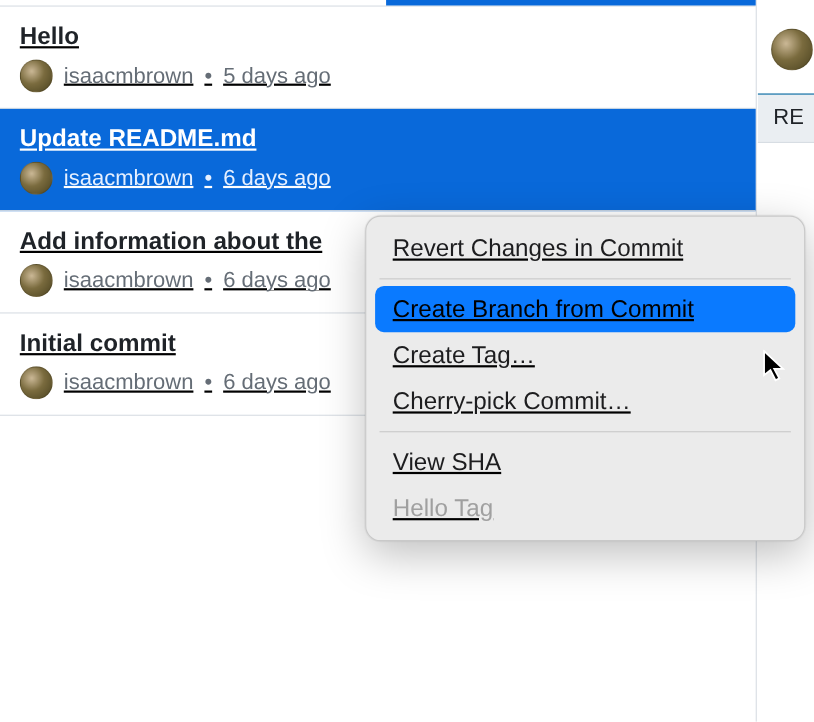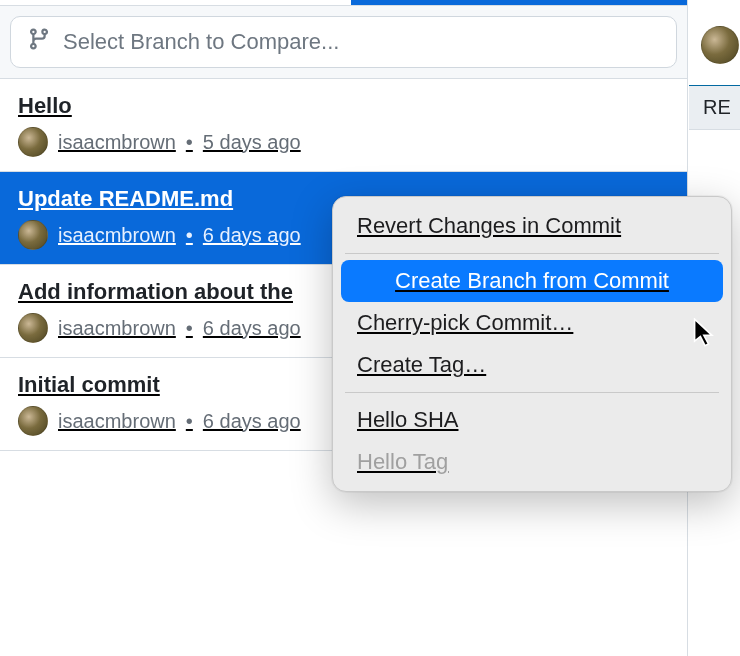--- a/index.html
+++ b/index.html
@@ -136,22 +136,21 @@
   .menu-item {
     padding: 8px 16px;
     font-size: 22px;
     color: #1d1d1f;
     border-radius: 8px;
     cursor: default;
     white-space: nowrap;
   }
   .menu-item.highlight {
     background: #0a7aff;
-    color: #ffffff;
-    text-align: center;
+    color: #000000;
   }
   .menu-item.disabled {
     color: #a0a0a0;
   }
   .menu-sep {
     height: 1px;
     background: #c9c9c9;
     margin: 6px 4px;
   }
 
@@ -165,30 +164,20 @@
 </style>
 </head>
 <body>
 
 <div class="left-panel">
 
   <div class="top-tab-strip">
     <div class="top-tab-active"></div>
   </div>
 
-  <div class="branch-select-wrap">
-    <div class="branch-select">
-      <span>
-        <svg width="24" height="24" viewBox="0 0 16 16" fill="#6e7781">
-          <path d="M9.5 3.25a2.25 2.25 0 1 1 3 2.122V6A2.5 2.5 0 0 1 10 8.5H6a1 1 0 0 0-1 1v1.128a2.251 2.251 0 1 1-1.5 0V5.372a2.25 2.25 0 1 1 1.5 0v1.836A2.493 2.493 0 0 1 6 7h4a1 1 0 0 0 1-1v-.628A2.25 2.25 0 0 1 9.5 3.25Zm-6 0a.75.75 0 1 0 1.5 0 .75.75 0 0 0-1.5 0Zm8.25-.75a.75.75 0 1 0 0 1.5.75.75 0 0 0 0-1.5ZM4.25 12a.75.75 0 1 0 0 1.5.75.75 0 0 0 0-1.5Z"></path>
-        </svg>
-      </span>
-      <span>Select Branch to Compare...</span>
-    </div>
-  </div>
 
   <div class="commit-list">
       <div class="commit-item">
         <div class="commit-title">Hello</div>
         <div class="commit-meta">
           <div class="avatar"></div>
           <span>isaacmbrown</span>
           <span>•</span>
           <span>5 days ago</span>
         </div>
@@ -228,24 +217,24 @@
   <div class="right-avatar"></div>
   <div class="right-tab">
     <span>RE</span>
   </div>
 </div>
 
 <div class="context-menu">
     <div class="menu-item">Revert Changes in Commit</div>
     <div class="menu-sep"></div>
     <div class="menu-item highlight">Create Branch from Commit</div>
+    <div class="menu-item">Create Tag…</div>
     <div class="menu-item">Cherry-pick Commit…</div>
-    <div class="menu-item">Create Tag…</div>
     <div class="menu-sep"></div>
-    <div class="menu-item">Hello SHA</div>
+    <div class="menu-item">View SHA</div>
     <div class="menu-item disabled">Hello Tag</div>
   </div>
 
 <div class="cursor">
   <svg width="24" height="30" viewBox="0 0 20 26">
     <path d="M1 1 L1 20 L6 16 L10 24 L13 22.5 L9 15 L16 15 Z" fill="#000" stroke="#fff" stroke-width="1.4"></path>
   </svg>
 </div>
 
 </body></html>

